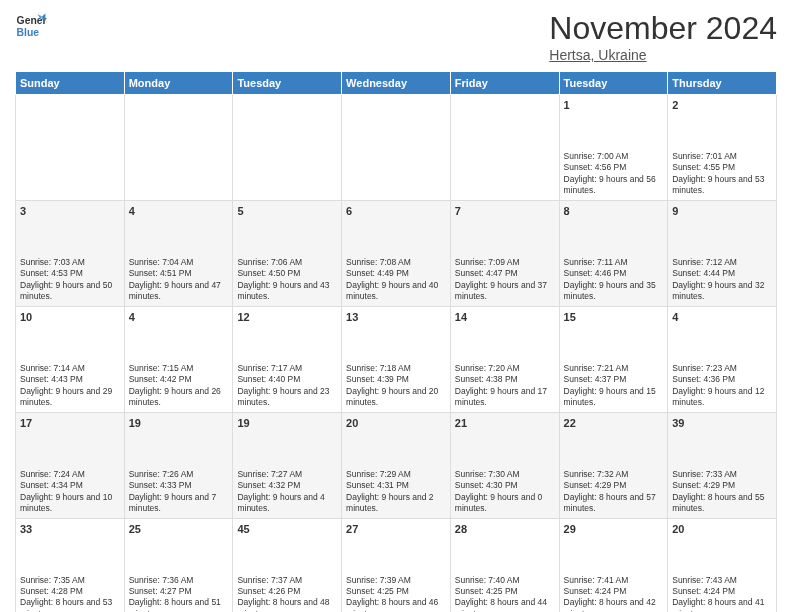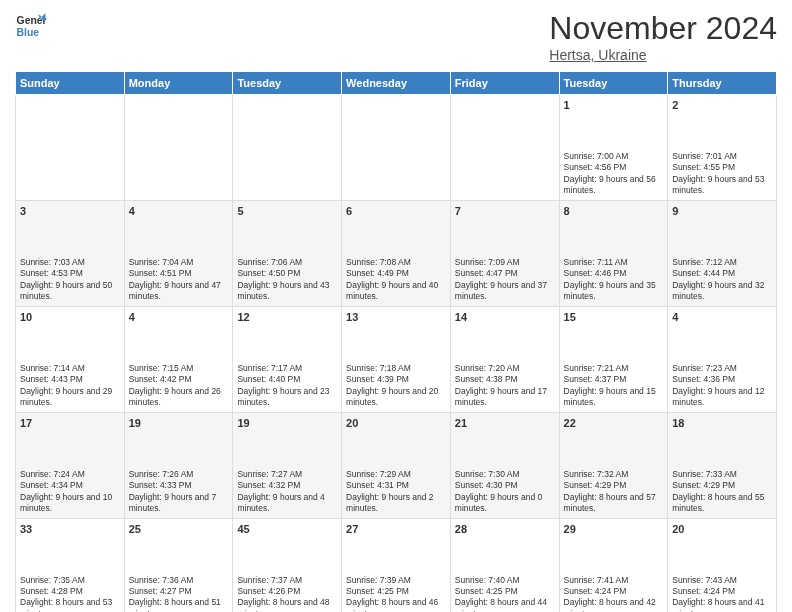--- a/index.html
+++ b/index.html
@@ -211,21 +211,21 @@
           </td>
           <td>
             <div class="day-num">21</div>
             <div class="day-info">Sunrise: 7:30 AM<br>Sunset: 4:30 PM<br>Daylight: 9 hours and 0 minutes.</div>
           </td>
           <td>
             <div class="day-num">22</div>
             <div class="day-info">Sunrise: 7:32 AM<br>Sunset: 4:29 PM<br>Daylight: 8 hours and 57 minutes.</div>
           </td>
           <td>
-            <div class="day-num">18</div>
+            <div class="day-num">39</div>
             <div class="day-info">Sunrise: 7:33 AM<br>Sunset: 4:29 PM<br>Daylight: 8 hours and 55 minutes.</div>
           </td>
         </tr>
         <tr>
           <td>
             <div class="day-num">33</div>
             <div class="day-info">Sunrise: 7:35 AM<br>Sunset: 4:28 PM<br>Daylight: 8 hours and 53 minutes.</div>
           </td>
           <td>
             <div class="day-num">25</div>

